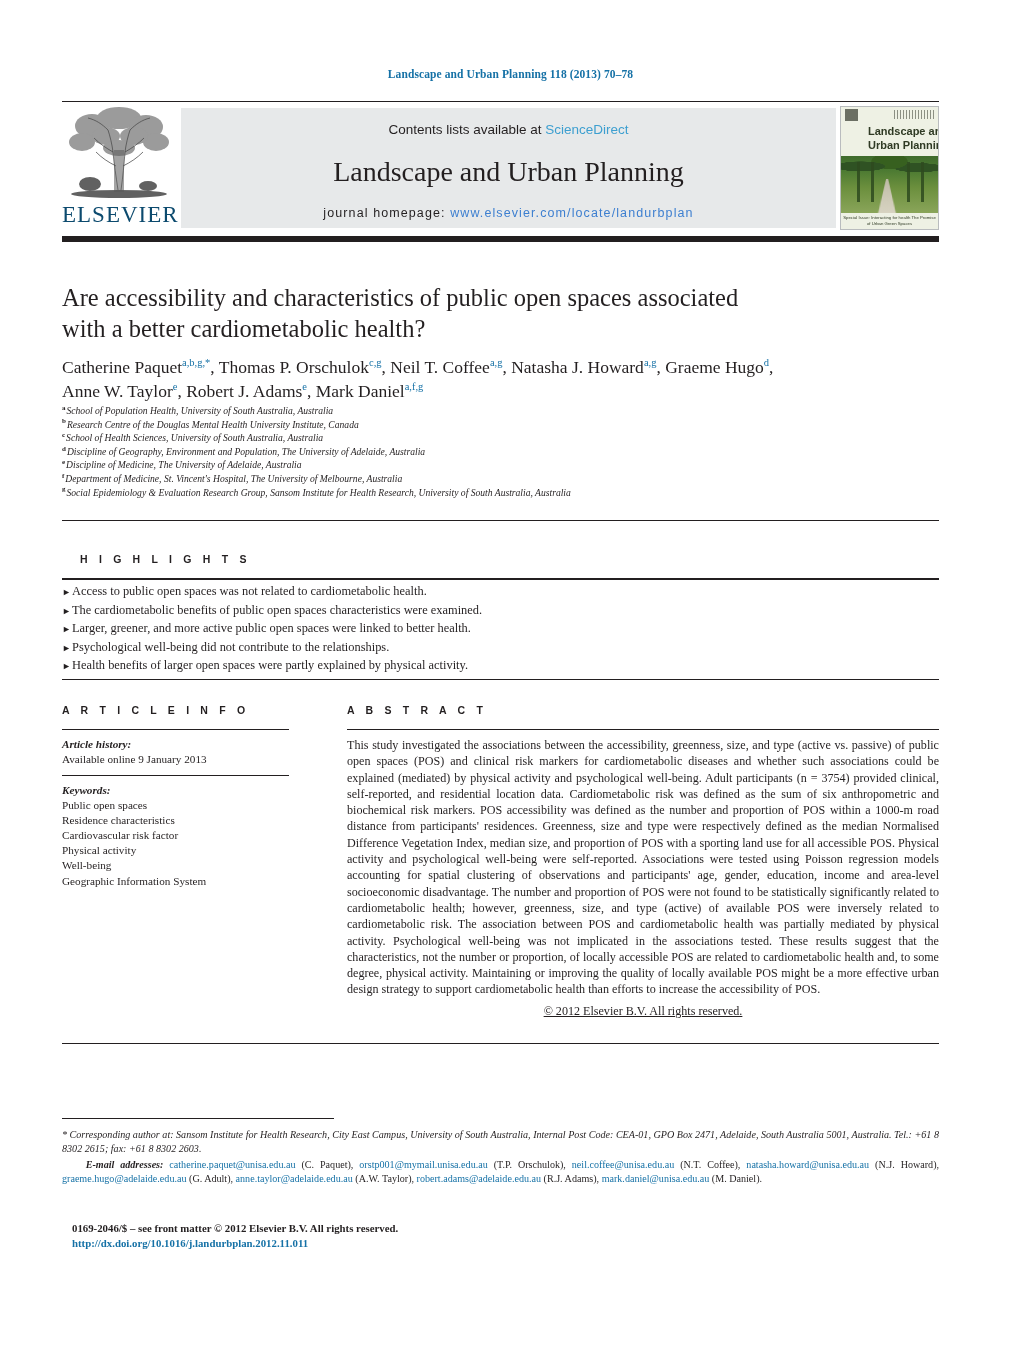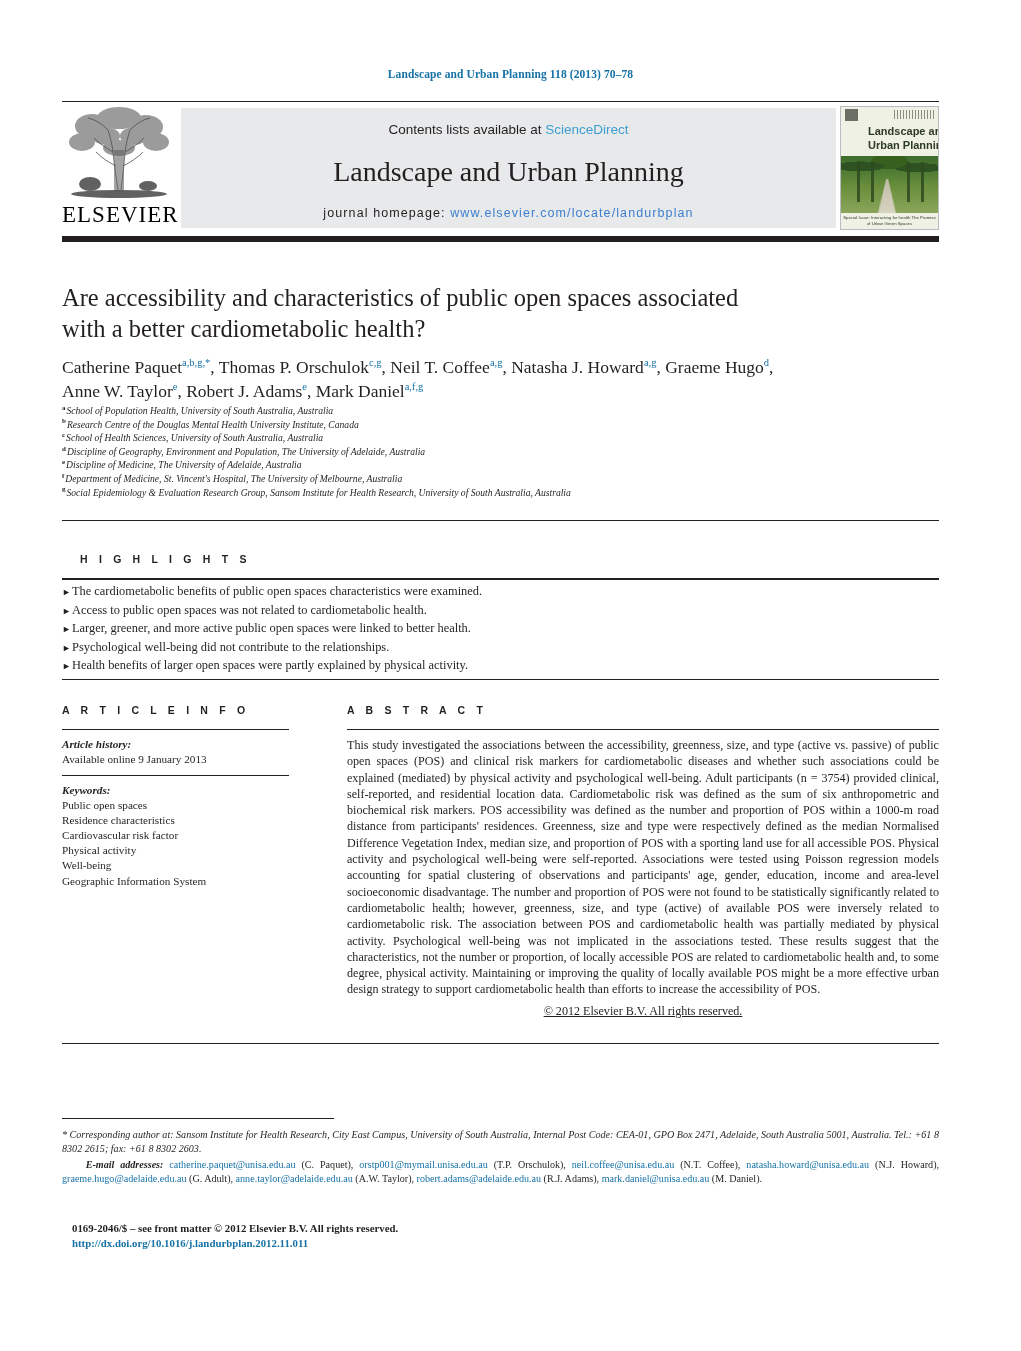--- a/index.html
+++ b/index.html
@@ -42,21 +42,21 @@
     position:absolute; left:0px; top:2px; width:114px; height:124px;
   }
   .elsevier-tree{
     position:absolute; left:4px; top:0px; width:106px; height:96px;
   }
   .elsevier-word{
     position:absolute; left:0px; top:96px; width:114px; height:26px;
     font-family:"Liberation Serif", serif;
     font-size:23px;
     letter-spacing:1px;
-    color:#000000;
+    color:#0c4a6e;
     line-height:26px;
   }
   .banner{
     position:absolute; left:119px; top:4px; width:655px; height:120px;
     background:#e7e9ea;
   }
   .banner .contents{
     position:absolute; left:0; top:14px; width:655px;
     text-align:center;
     font-family:"Liberation Sans", sans-serif;
@@ -423,22 +423,22 @@
     <div class="aff"><sup>e</sup><span>Discipline of Medicine, The University of Adelaide, Australia</span></div>
     <div class="aff"><sup>f</sup><span>Department of Medicine, St. Vincent's Hospital, The University of Melbourne, Australia</span></div>
     <div class="aff"><sup>g</sup><span>Social Epidemiology &amp; Evaluation Research Group, Sansom Institute for Health Research, University of South Australia, Australia</span></div>
   </div>
 
   <div class="rule-aff"></div>
 
   <div class="hl-head">H I G H L I G H T S</div>
   <div class="rule-hl"></div>
   <div class="hl-list">
+    <div class="hl"><span class="tri">►</span><span>Access to public open spaces was not related to cardiometabolic health.</span></div>
     <div class="hl"><span class="tri">►</span><span>The cardiometabolic benefits of public open spaces characteristics were examined.</span></div>
-    <div class="hl"><span class="tri">►</span><span>Access to public open spaces was not related to cardiometabolic health.</span></div>
     <div class="hl"><span class="tri">►</span><span>Larger, greener, and more active public open spaces were linked to better health.</span></div>
     <div class="hl"><span class="tri">►</span><span>Psychological well-being did not contribute to the relationships.</span></div>
     <div class="hl"><span class="tri">►</span><span>Health benefits of larger open spaces were partly explained by physical activity.</span></div>
   </div>
   <div class="rule-hl-bot"></div>
 
   <div class="sect-head ai-head">A R T I C L E   I N F O</div>
   <div class="rule-ai"></div>
   <div class="ai-history">
     <div class="lbl">Article history:</div>

